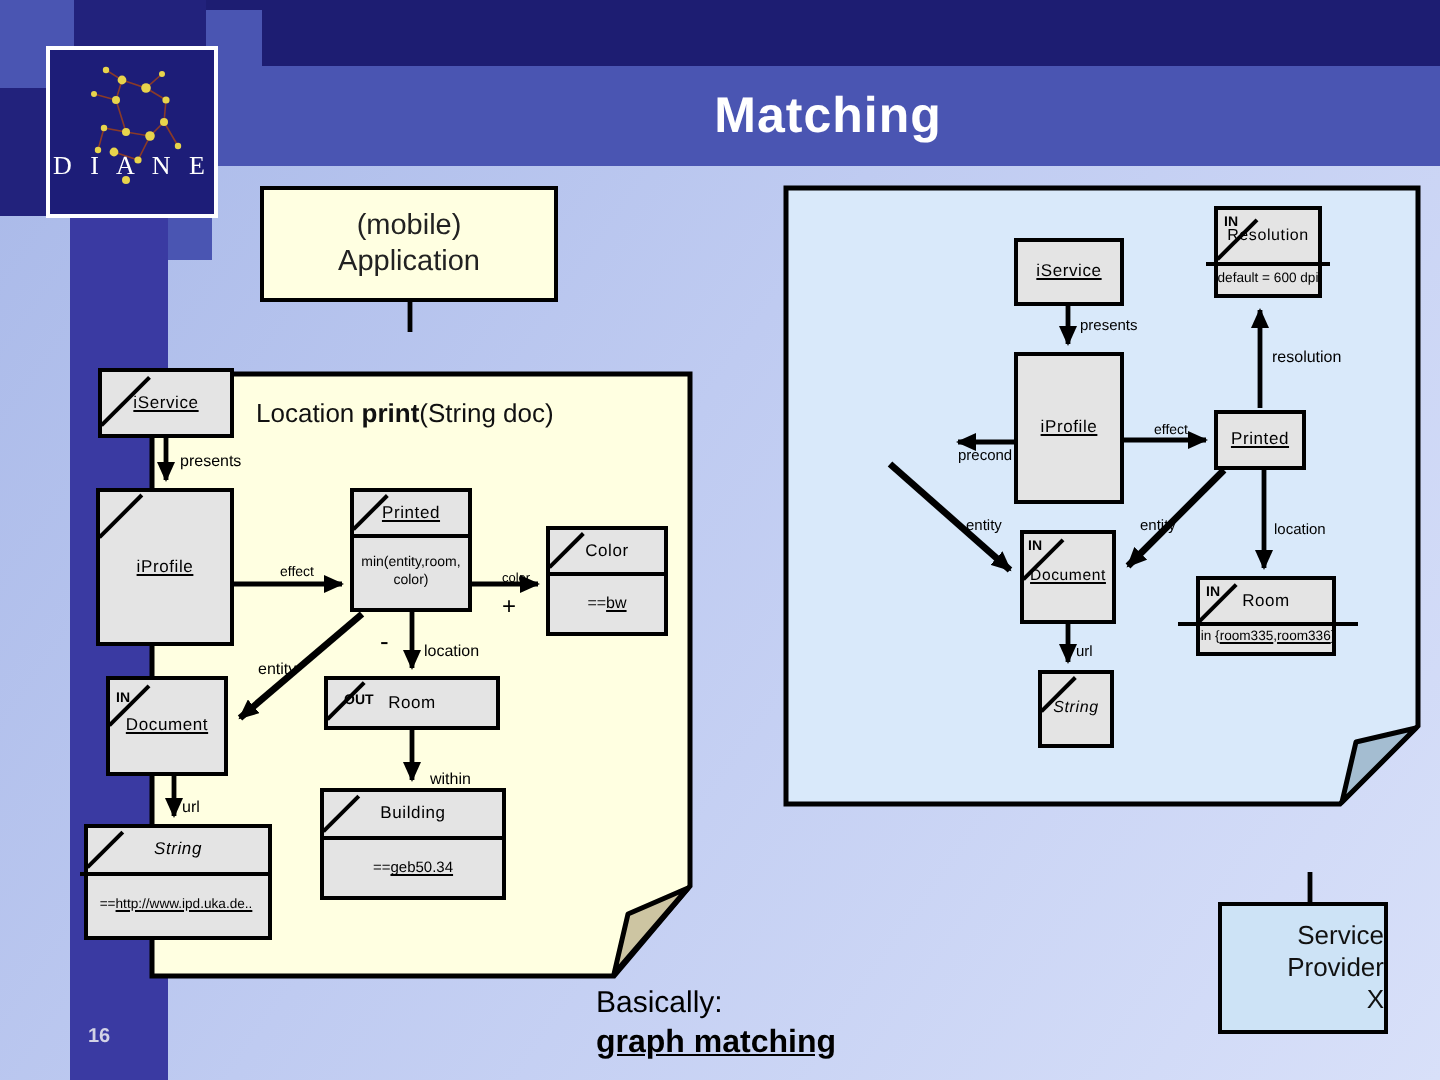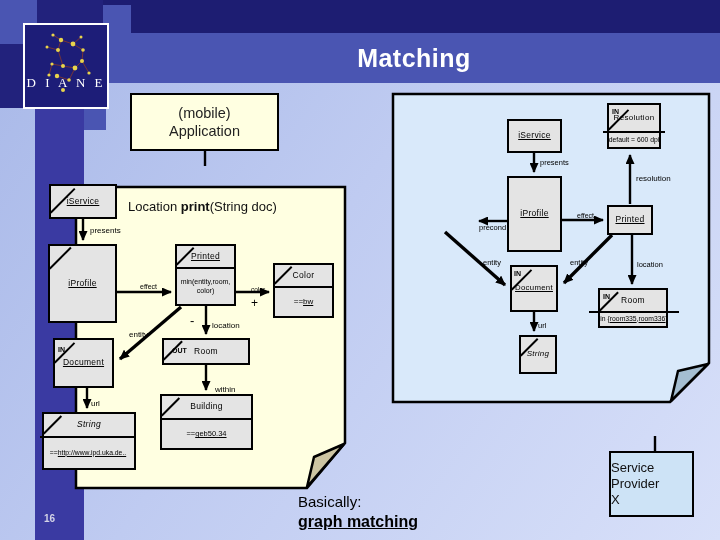--- a/index.html
+++ b/index.html
@@ -29,21 +29,21 @@
   .slash{position:absolute;left:-1px;border-top:2.5px solid #000;
     transform:rotate(-45deg);transform-origin:left top;}
   .elbl{position:absolute;font-size:8px;color:#000;white-space:nowrap;}
   .nowrap{white-space:nowrap;}
   
   .appbox{left:130px;top:93px;width:149px;height:58px;background:#ffffe1;border:2.5px solid #000;
     box-sizing:border-box;display:flex;flex-direction:column;align-items:center;justify-content:center;
     font-size:14.5px;color:#222;line-height:1.25;}
   .sig{font-size:13px;color:#111;white-space:nowrap;}
   .provider{left:609px;top:451px;width:85px;height:66px;background:#cde3f6;border:2.5px solid #000;
-    box-sizing:border-box;display:flex;flex-direction:column;align-items:flex-start;justify-content:center;
+    box-sizing:border-box;display:flex;flex-direction:column;align-items:flex-end;justify-content:center;
     font-size:13px;color:#111;line-height:1.25;text-align:center;}
   .caption1{left:298px;top:493px;font-size:15px;color:#000;}
   .caption2{left:298px;top:513px;font-size:16px;font-weight:bold;color:#000;text-decoration:underline;}
   svg{display:block;}
 </style>
 </head>
 <body>
 
 <div class="slide">
 

